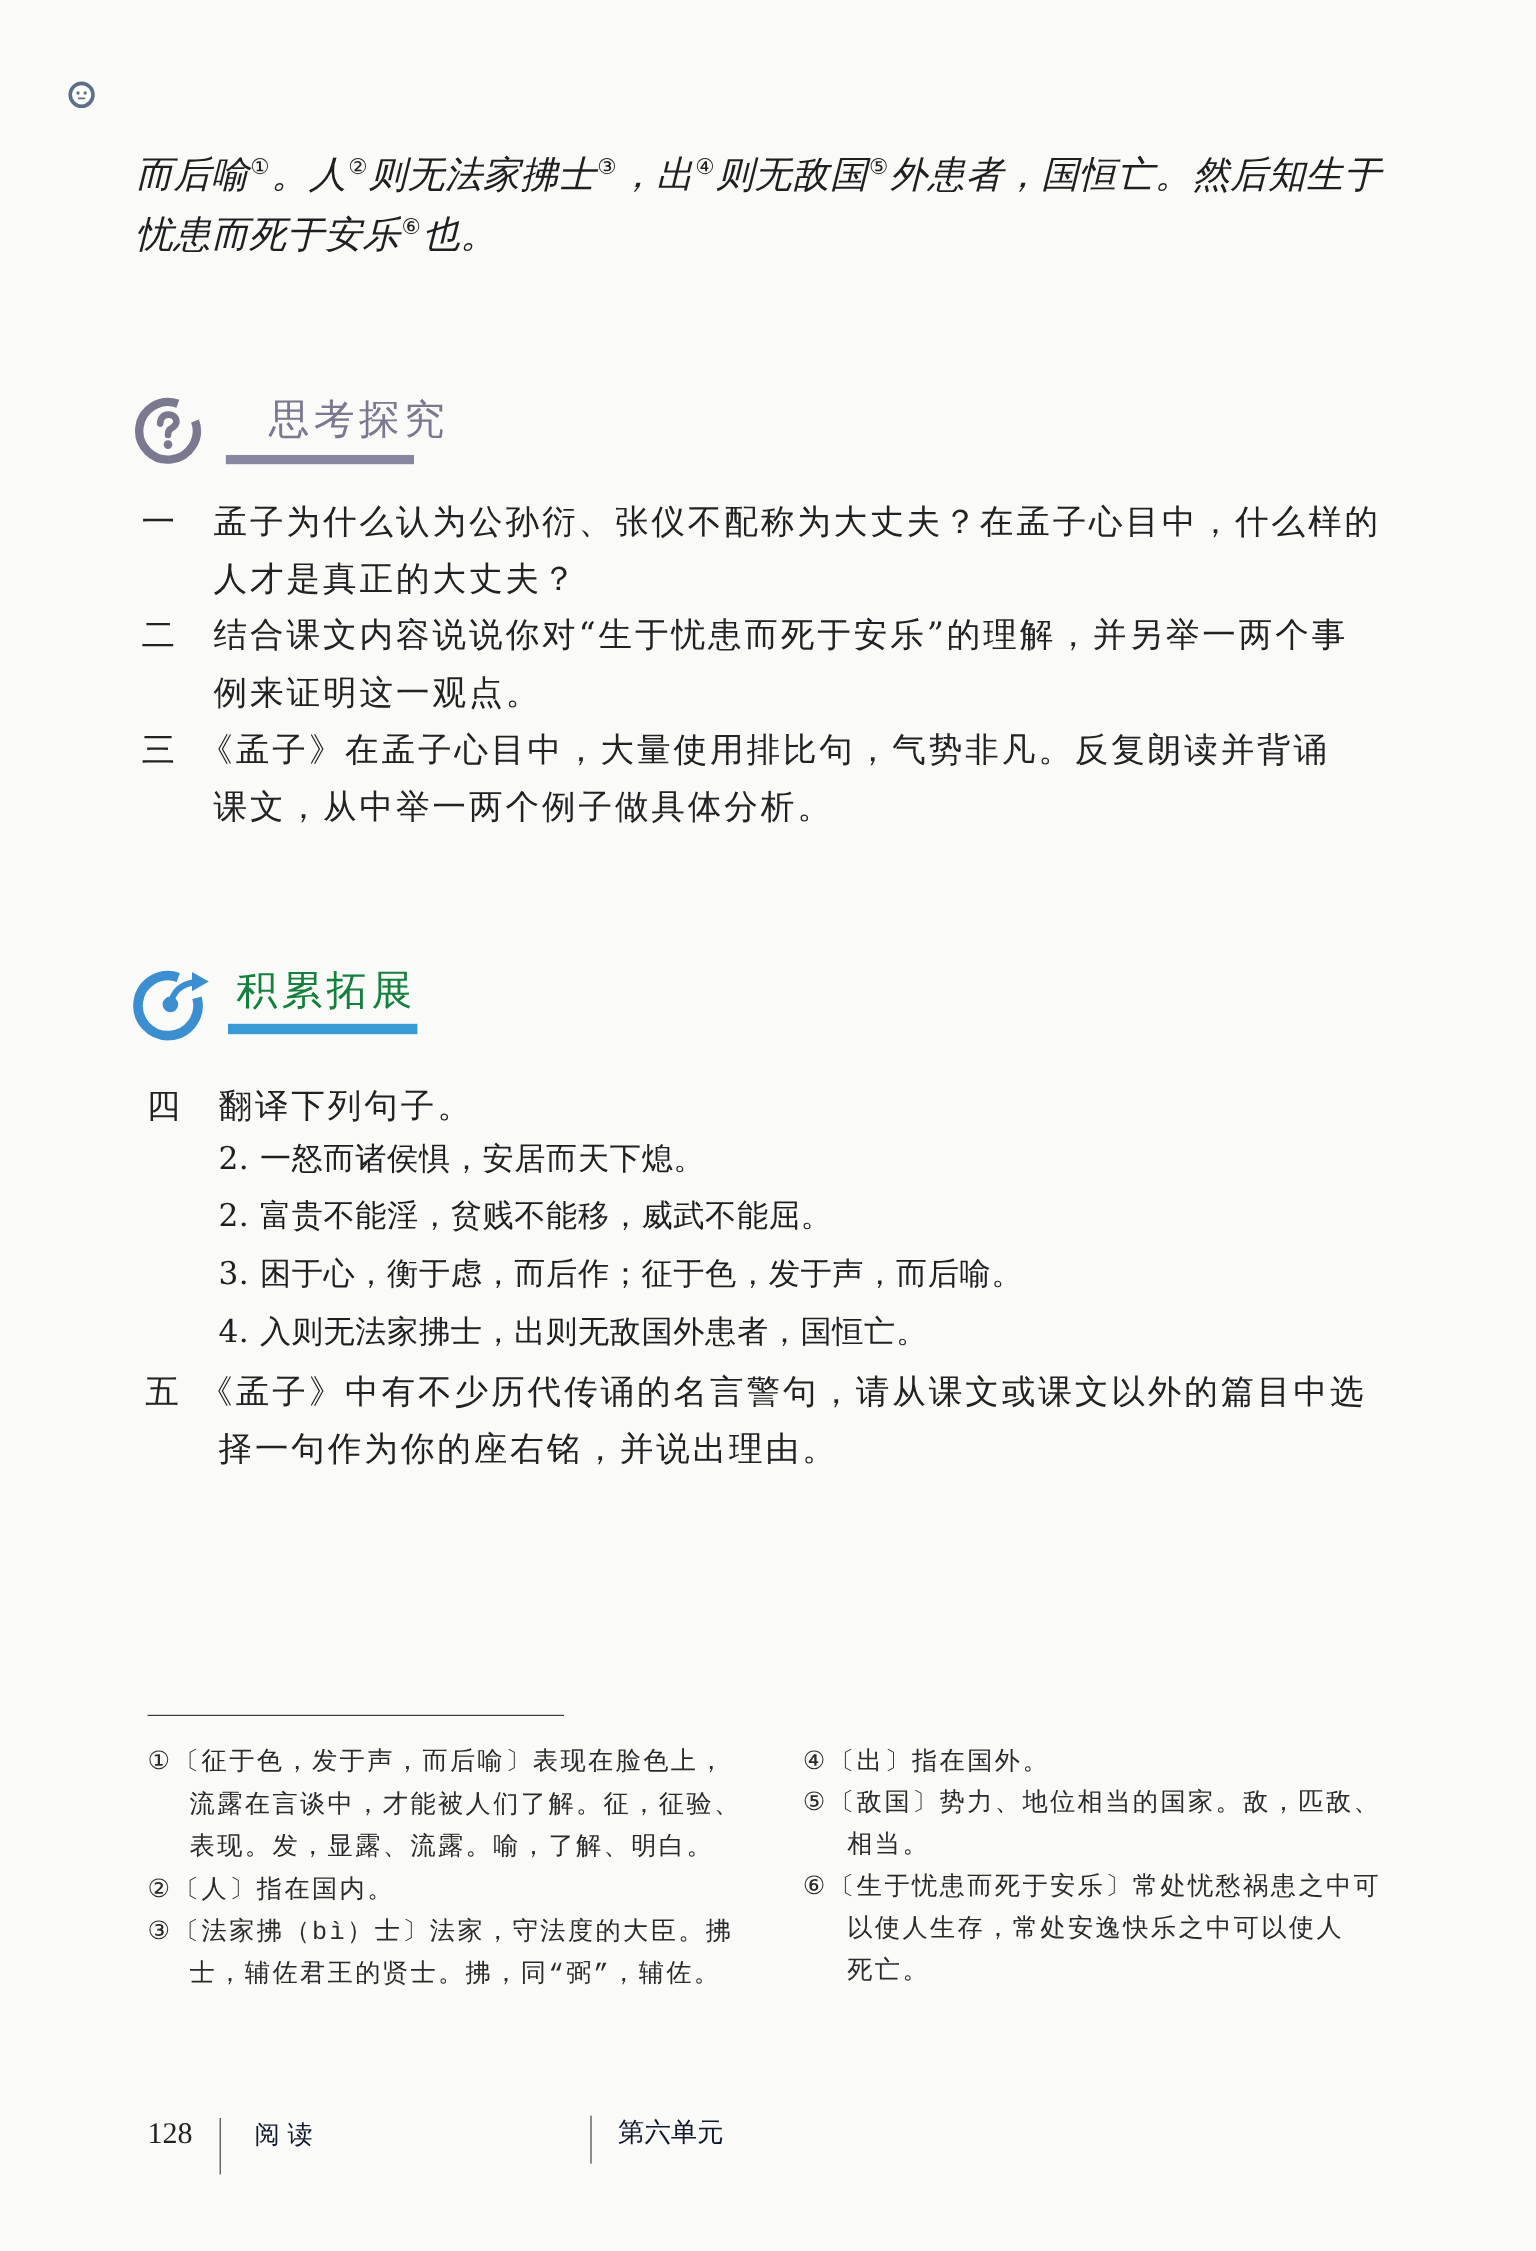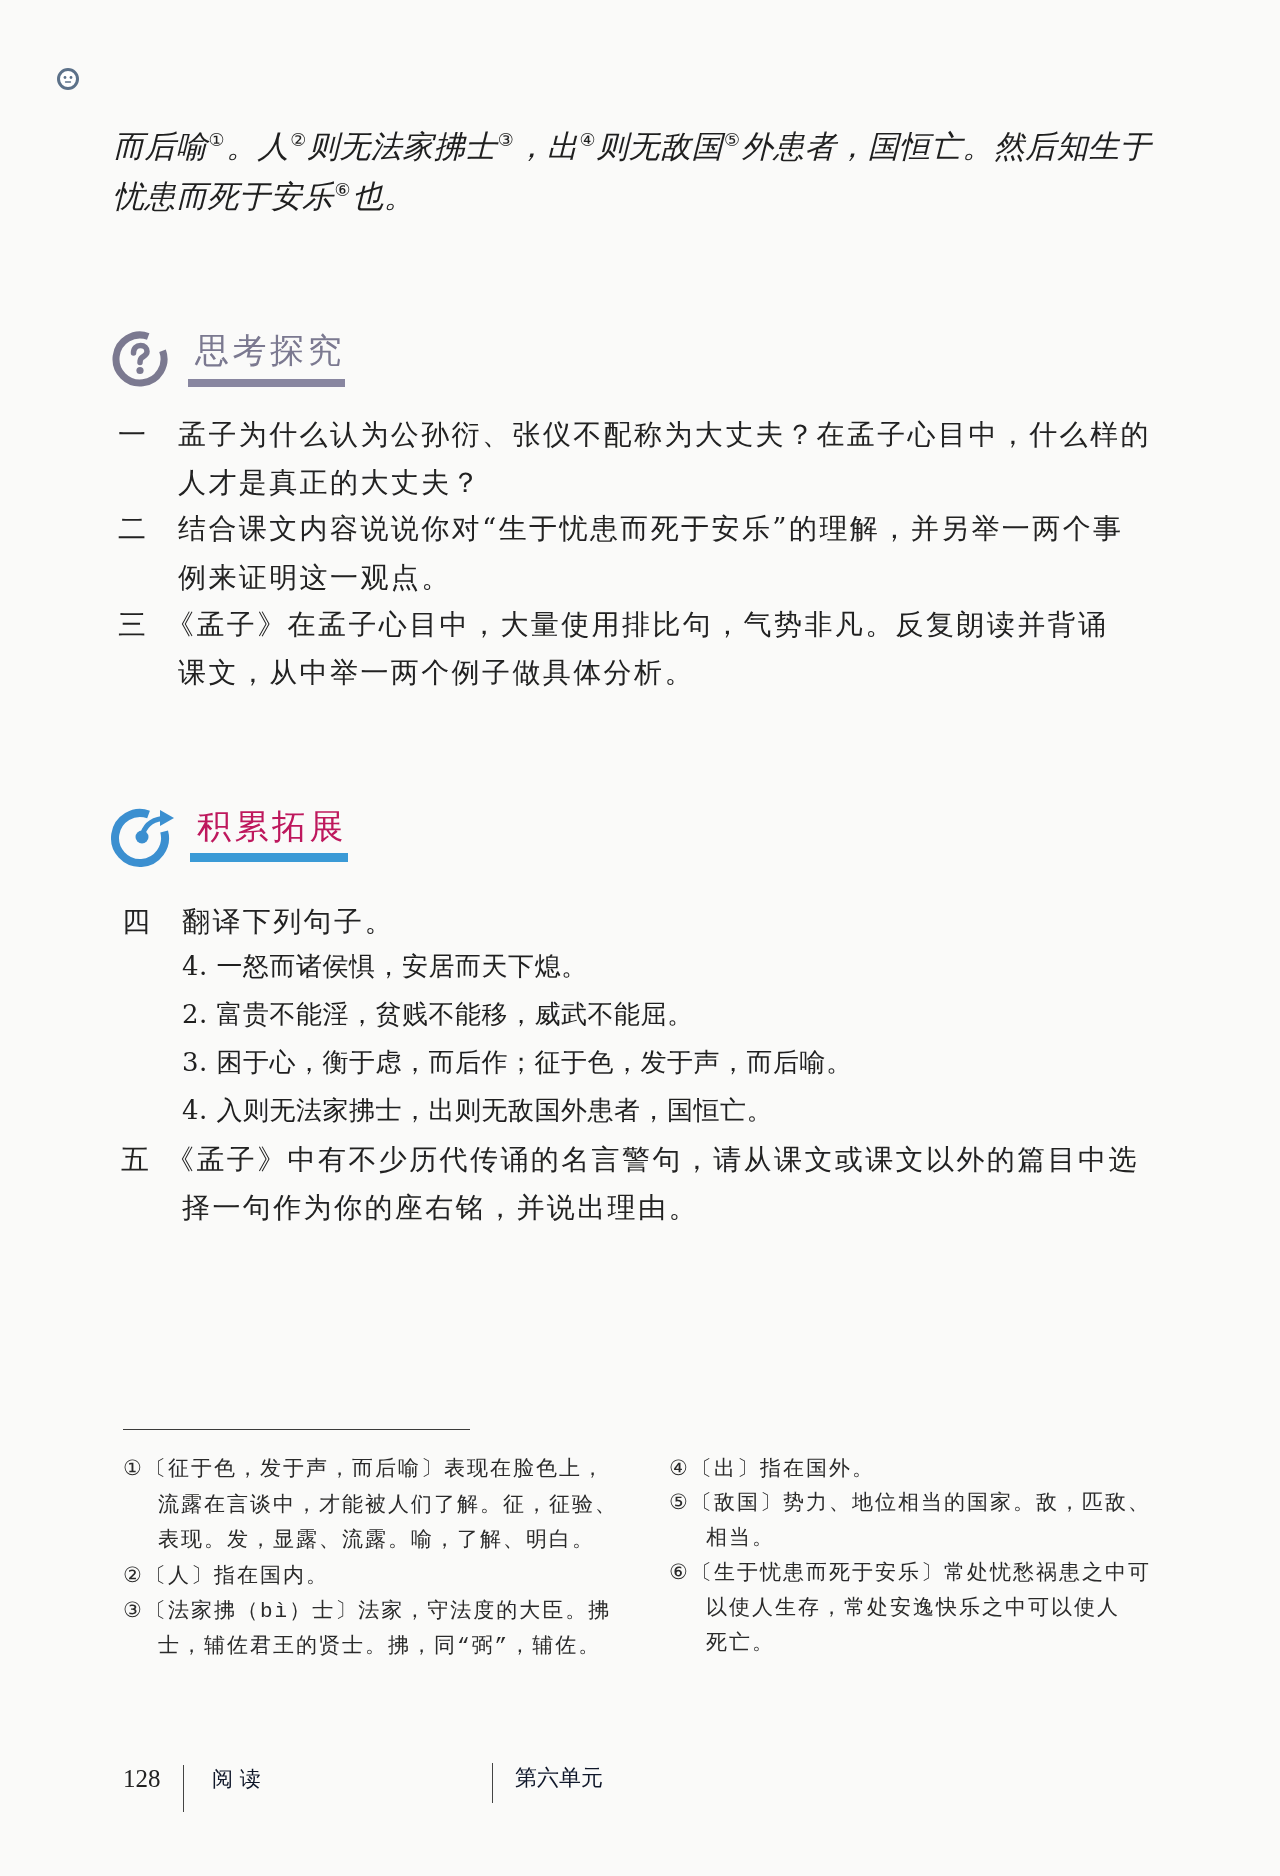--- a/index.html
+++ b/index.html
@@ -11,22 +11,22 @@
   }
   .abs { position: absolute; }
   .ln { position: absolute; white-space: nowrap; }
   
   .passage { font-size: 31px; line-height: 40px; height: 40px; letter-spacing: 0.5px; font-style: italic; }
   .sup { position: relative; top: -11px; font-size: 18px; margin: 0 1px; font-family: "DejaVu Sans", "Liberation Sans", sans-serif; }
   
   .kai { font-size: 28px; line-height: 40px; height: 40px; letter-spacing: 2.4px; font-family: "DejaVu Serif", "Liberation Serif", serif; color: #222; }
   .qlabel { font-size: 28px; line-height: 40px; height: 40px; font-family: "DejaVu Serif", "Liberation Serif", serif; color: #222; }
   .sect-title { font-size: 34px; line-height: 44px; height: 44px; letter-spacing: 3.5px; font-family: "DejaVu Serif", "Liberation Serif", serif; }
-  .t1 { color: #7b7990; }
-  .t2 { color: #be185d; }
+  .t1 { color: #7b7990; margin-left: 29px; }
+  .t2 { color: #15803d; }
   .bar { position: absolute; }
   .item { font-size: 26px; line-height: 36px; height: 36px; letter-spacing: 0.5px; }
   
   .fn { font-size: 21px; line-height: 30px; height: 30px; letter-spacing: 2px; font-family: Liberation Mono, monospace; color: #2a2a2a; }
   .fn .mark { display: inline-block; width: 22px; letter-spacing: 0; }
   .rule { position: absolute; background: #3a3a3a; }
   .footer-num { font-size: 25px; line-height: 30px; height: 30px; font-family: "Liberation Serif", "DejaVu Serif", serif; color: #222; }
   .footer-txt { font-size: 21px; line-height: 30px; height: 30px; font-family: "DejaVu Serif", "Liberation Serif", serif; color: #0f172a; }
   .vdiv { position: absolute; width: 1px; background: #444; }
 </style>
@@ -89,21 +89,21 @@
   <div class="ln sect-title t2" style="left:197px;top:804px">积累拓展</div>
   <svg class="bar" style="left:190px;top:853px" width="158" height="9">
     <rect x="0" y="0" width="158" height="9" fill="#3a9ad6"></rect>
   </svg>
 </div>
 
 <div>
   <div>
     <div class="ln qlabel" style="left:122px;top:902px">四</div>
     <div class="ln kai" style="left:182px;top:902px">翻译下列句子。</div>
-    <div class="ln item" style="left:182px;top:948px">4. 一怒而诸侯惧，安居而天下熄。</div>
+    <div class="ln item" style="left:182px;top:948px">2. 一怒而诸侯惧，安居而天下熄。</div>
     <div class="ln item" style="left:182px;top:996px">2. 富贵不能淫，贫贱不能移，威武不能屈。</div>
     <div class="ln item" style="left:182px;top:1044px">3. 困于心，衡于虑，而后作；征于色，发于声，而后喻。</div>
     <div class="ln item" style="left:182px;top:1092px">4. 入则无法家拂士，出则无敌国外患者，国恒亡。</div>
   </div>
   <div>
     <div class="ln qlabel" style="left:121px;top:1140px">五</div>
     <div class="ln kai" style="left:166px;top:1140px">《孟子》中有不少历代传诵的名言警句，请从课文或课文以外的篇目中选</div>
     <div class="ln kai" style="left:182px;top:1188px">择一句作为你的座右铭，并说出理由。</div>
   </div>
 </div>

